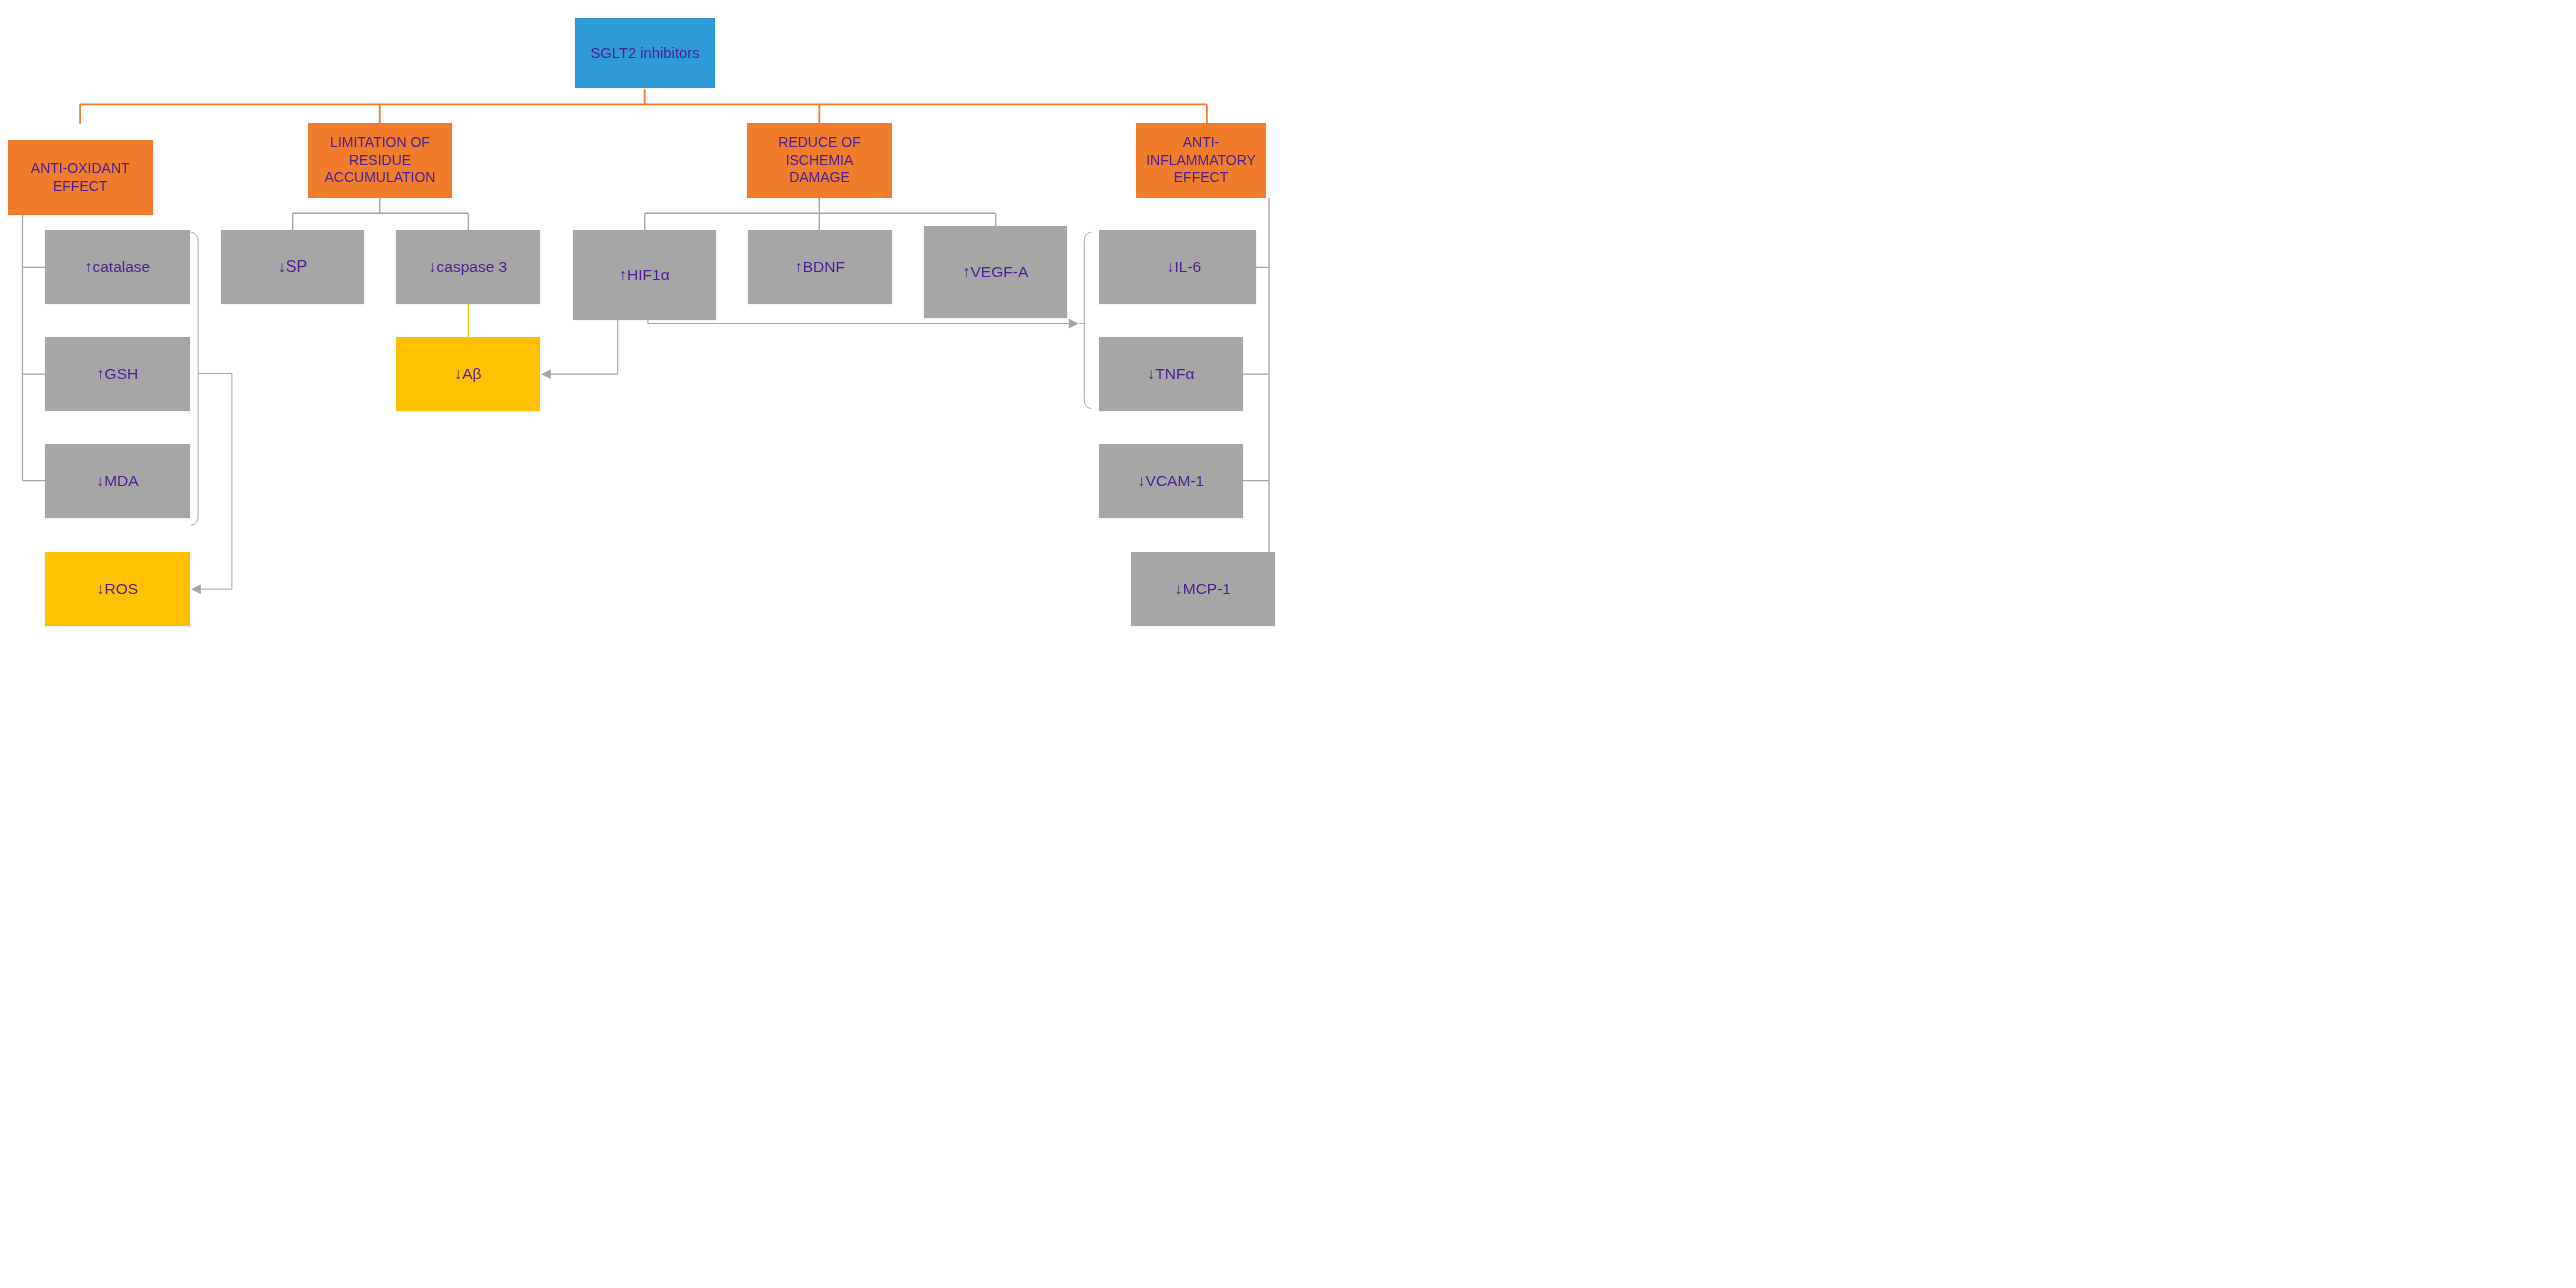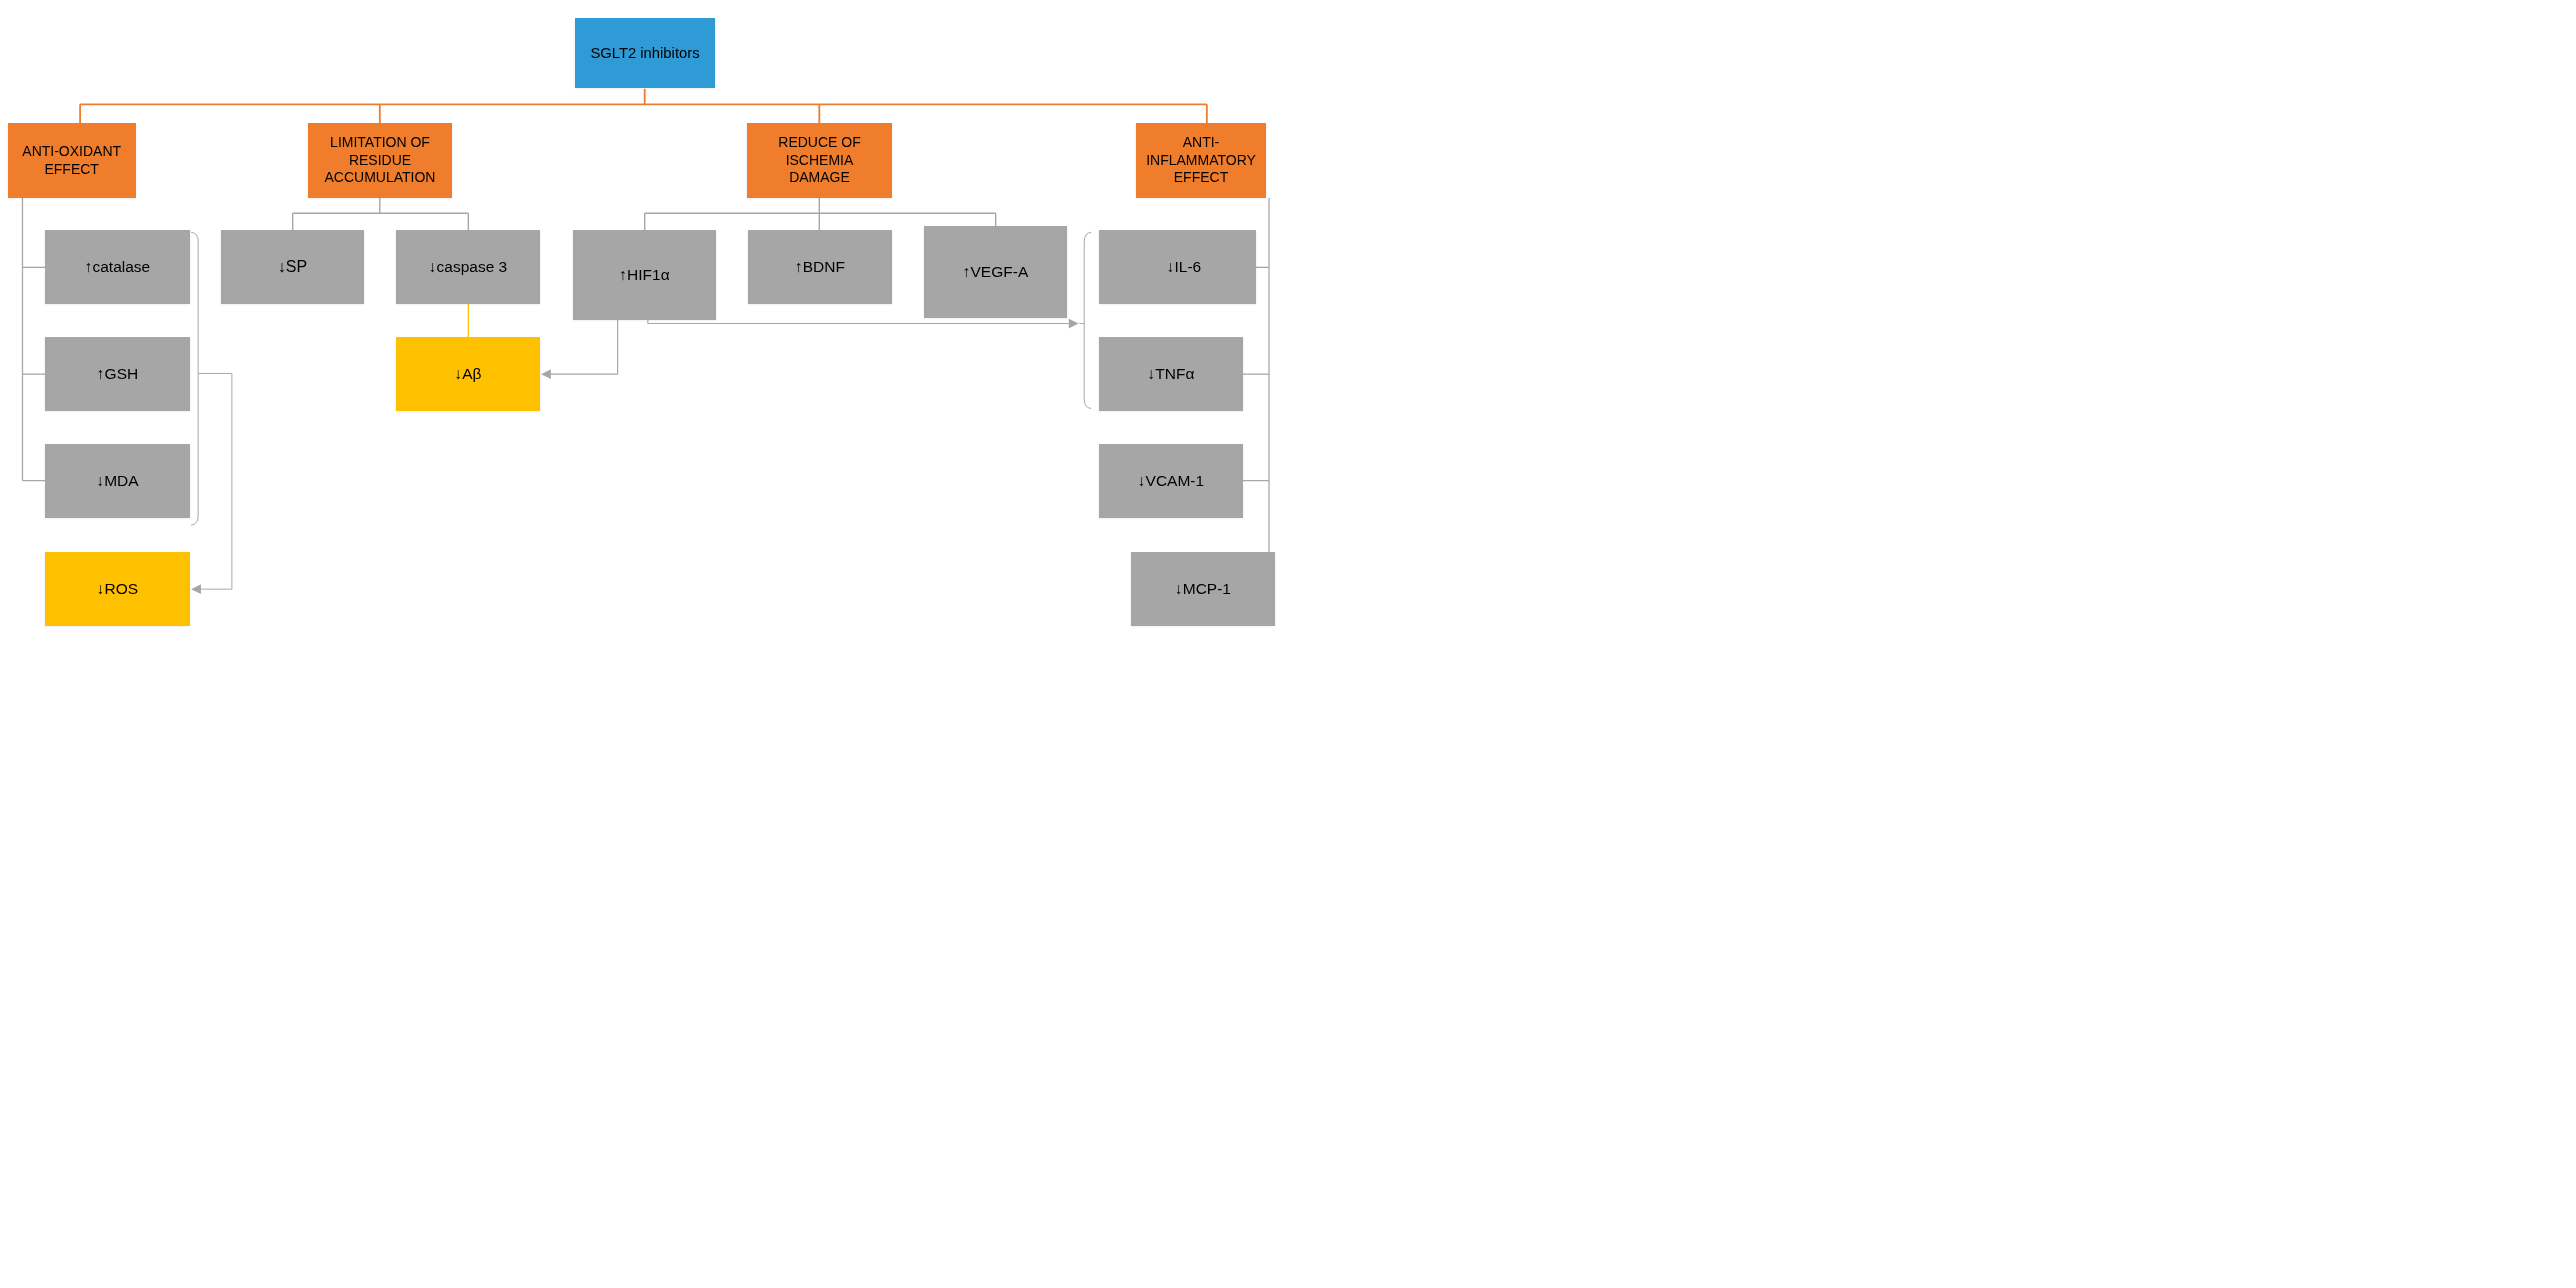--- a/index.html
+++ b/index.html
@@ -7,21 +7,21 @@
     position:relative;
     width:1288px;height:645px;
     background:#ffffff;
     font-family:"Liberation Sans", sans-serif;
     overflow:hidden;
   }
   #connector-layer{position:absolute;left:0;top:0;z-index:1;}
   .box{
     position:absolute;
     display:flex;align-items:center;justify-content:center;
-    text-align:center;color:#000000;
+    text-align:center;color:#4c1d95;
     white-space:pre-line;
     line-height:1.25;
     z-index:2;
     box-shadow:0 1.4px 2.1px rgba(0,0,0,0.12);
   }
   .blue{background:#2E9BD6;font-size:14.8px;}
   .orange{background:#EF7D2C;font-size:14px;}
   .gray{background:#A6A6A6;font-size:15.5px;}
   .yellow{background:#FFC000;font-size:15.5px;}
   .serif{font-family:Liberation Sans, sans-serif;font-size:16px;}
@@ -95,21 +95,21 @@
     <polygon points="1535,460 1521,453 1521,467" fill="#A6A6A6"></polygon>
 
     <g stroke="#A6A6A6" stroke-width="1.4" fill="none">
       <path d="M1553 330 Q1543 331.5 1543 343 L1543 568 Q1543 579.5 1553 581"></path>
       <path d="M1543 460 H1536"></path>
     </g>
   </svg>
 
   <div class="box blue" style="left:575px;top:18.3px;width:140px;height:70px;">SGLT2 inhibitors</div>
 
-  <div class="box orange" style="left:7.7px;top:123px;width:128px;height:75px;">ANTI-OXIDANT
+  <div class="box orange" style="left:7.7px;top:140px;width:145px;height:75px;">ANTI-OXIDANT
 EFFECT</div>
   <div class="box orange" style="left:308px;top:123px;width:144px;height:75px;">LIMITATION OF
 RESIDUE
 ACCUMULATION</div>
   <div class="box orange" style="left:747px;top:123px;width:145px;height:75px;">REDUCE OF
 ISCHEMIA
 DAMAGE</div>
   <div class="box orange" style="left:1136px;top:123px;width:130px;height:75px;">ANTI-
 INFLAMMATORY
 EFFECT</div>

